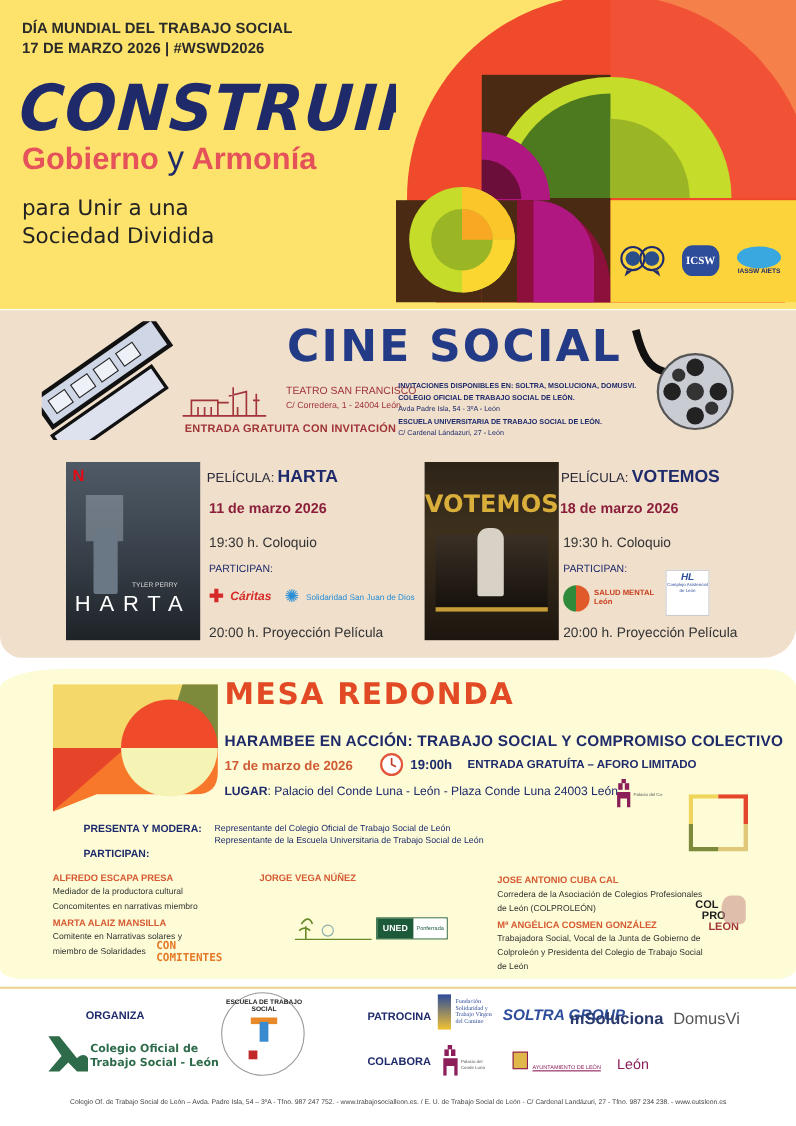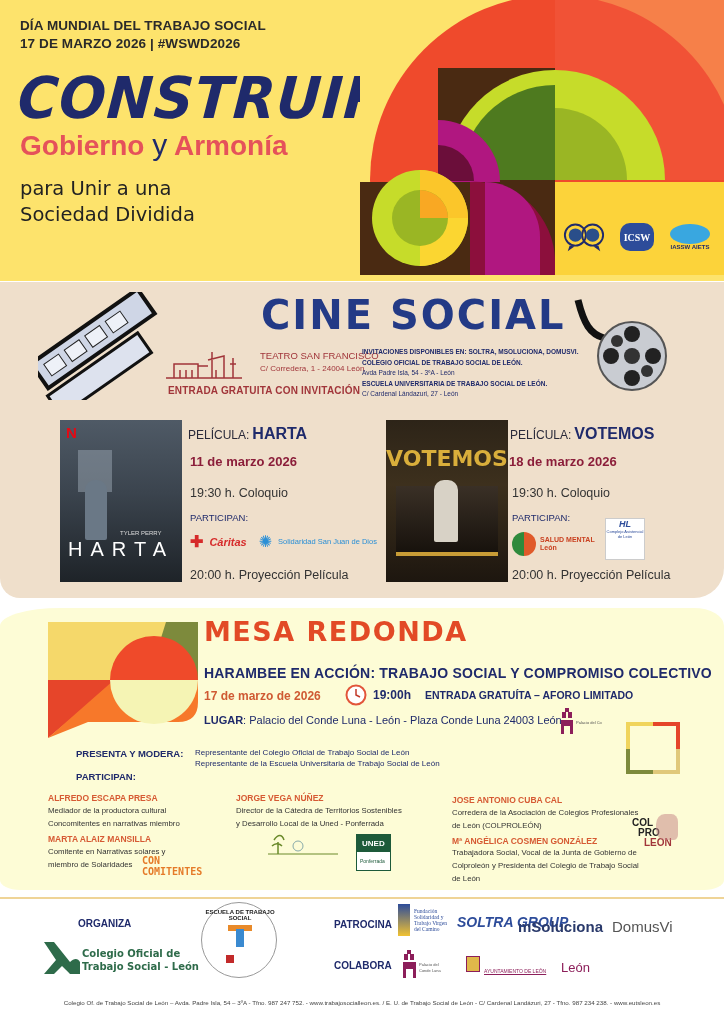--- a/index.html
+++ b/index.html
@@ -247,30 +247,26 @@
   <div class="p-desc" style="left:48px;top:237px;">
     <div>Comitente en Narrativas solares y</div>
     <div>miembro de Solaridades</div>
   </div>
   <div style="position:absolute;left:142px;top:247px;font-family:'DejaVu Sans Mono',monospace;font-weight:bold;font-size:10px;color:#e57a28;line-height:11px;">
     <div>CON</div>
     <div>COMITENTES</div>
   </div>
 
   <div class="p-name" style="left:236px;top:185px;">JORGE VEGA NÚÑEZ</div>
-  <div class="p-desc" style="left:236px;top:196px;">
-    <div>Director de la Cátedra de Territorios Sostenibles</div>
-    <div>y Desarrollo Local de la Uned - Ponferrada</div>
-  </div>
   <svg style="position:absolute;left:268px;top:224px;" width="70" height="26" viewBox="0 0 70 26">
     <path d="M10 22 L10 10 M6 8 C10 2 14 2 16 8 M4 14 C8 10 12 12 14 14" stroke="#6a8a2a" stroke-width="1.5" fill="none"></path>
     <line x1="0" y1="22" x2="70" y2="22" stroke="#6a8a2a"></line>
     <circle cx="30" cy="14" r="5" fill="none" stroke="#8aa"></circle>
   </svg>
-  <div style="position:absolute;left:356px;top:226px;display:flex;border:1px solid #1d5a3a;flex-direction:column;">
+  <div style="position:absolute;left:342px;top:226px;display:flex;border:1px solid #1d5a3a;">
     <span style="background:#1d5a3a;color:#fff;font-weight:bold;font-size:8px;padding:4px 5px;">UNED</span>
     <span style="background:#fff;color:#1d5a3a;font-size:5px;padding:6px 3px;">Ponferrada</span>
   </div>
 
   <div class="p-name" style="left:452px;top:187px;">JOSE ANTONIO CUBA CAL</div>
   <div class="p-desc" style="left:452px;top:198px;">
     <div>Corredera de la Asociación de Colegios Profesionales</div>
     <div>de León (COLPROLEÓN)</div>
   </div>
   <div class="p-name" style="left:452px;top:228px;">Mª ANGÉLICA COSMEN GONZÁLEZ</div>

